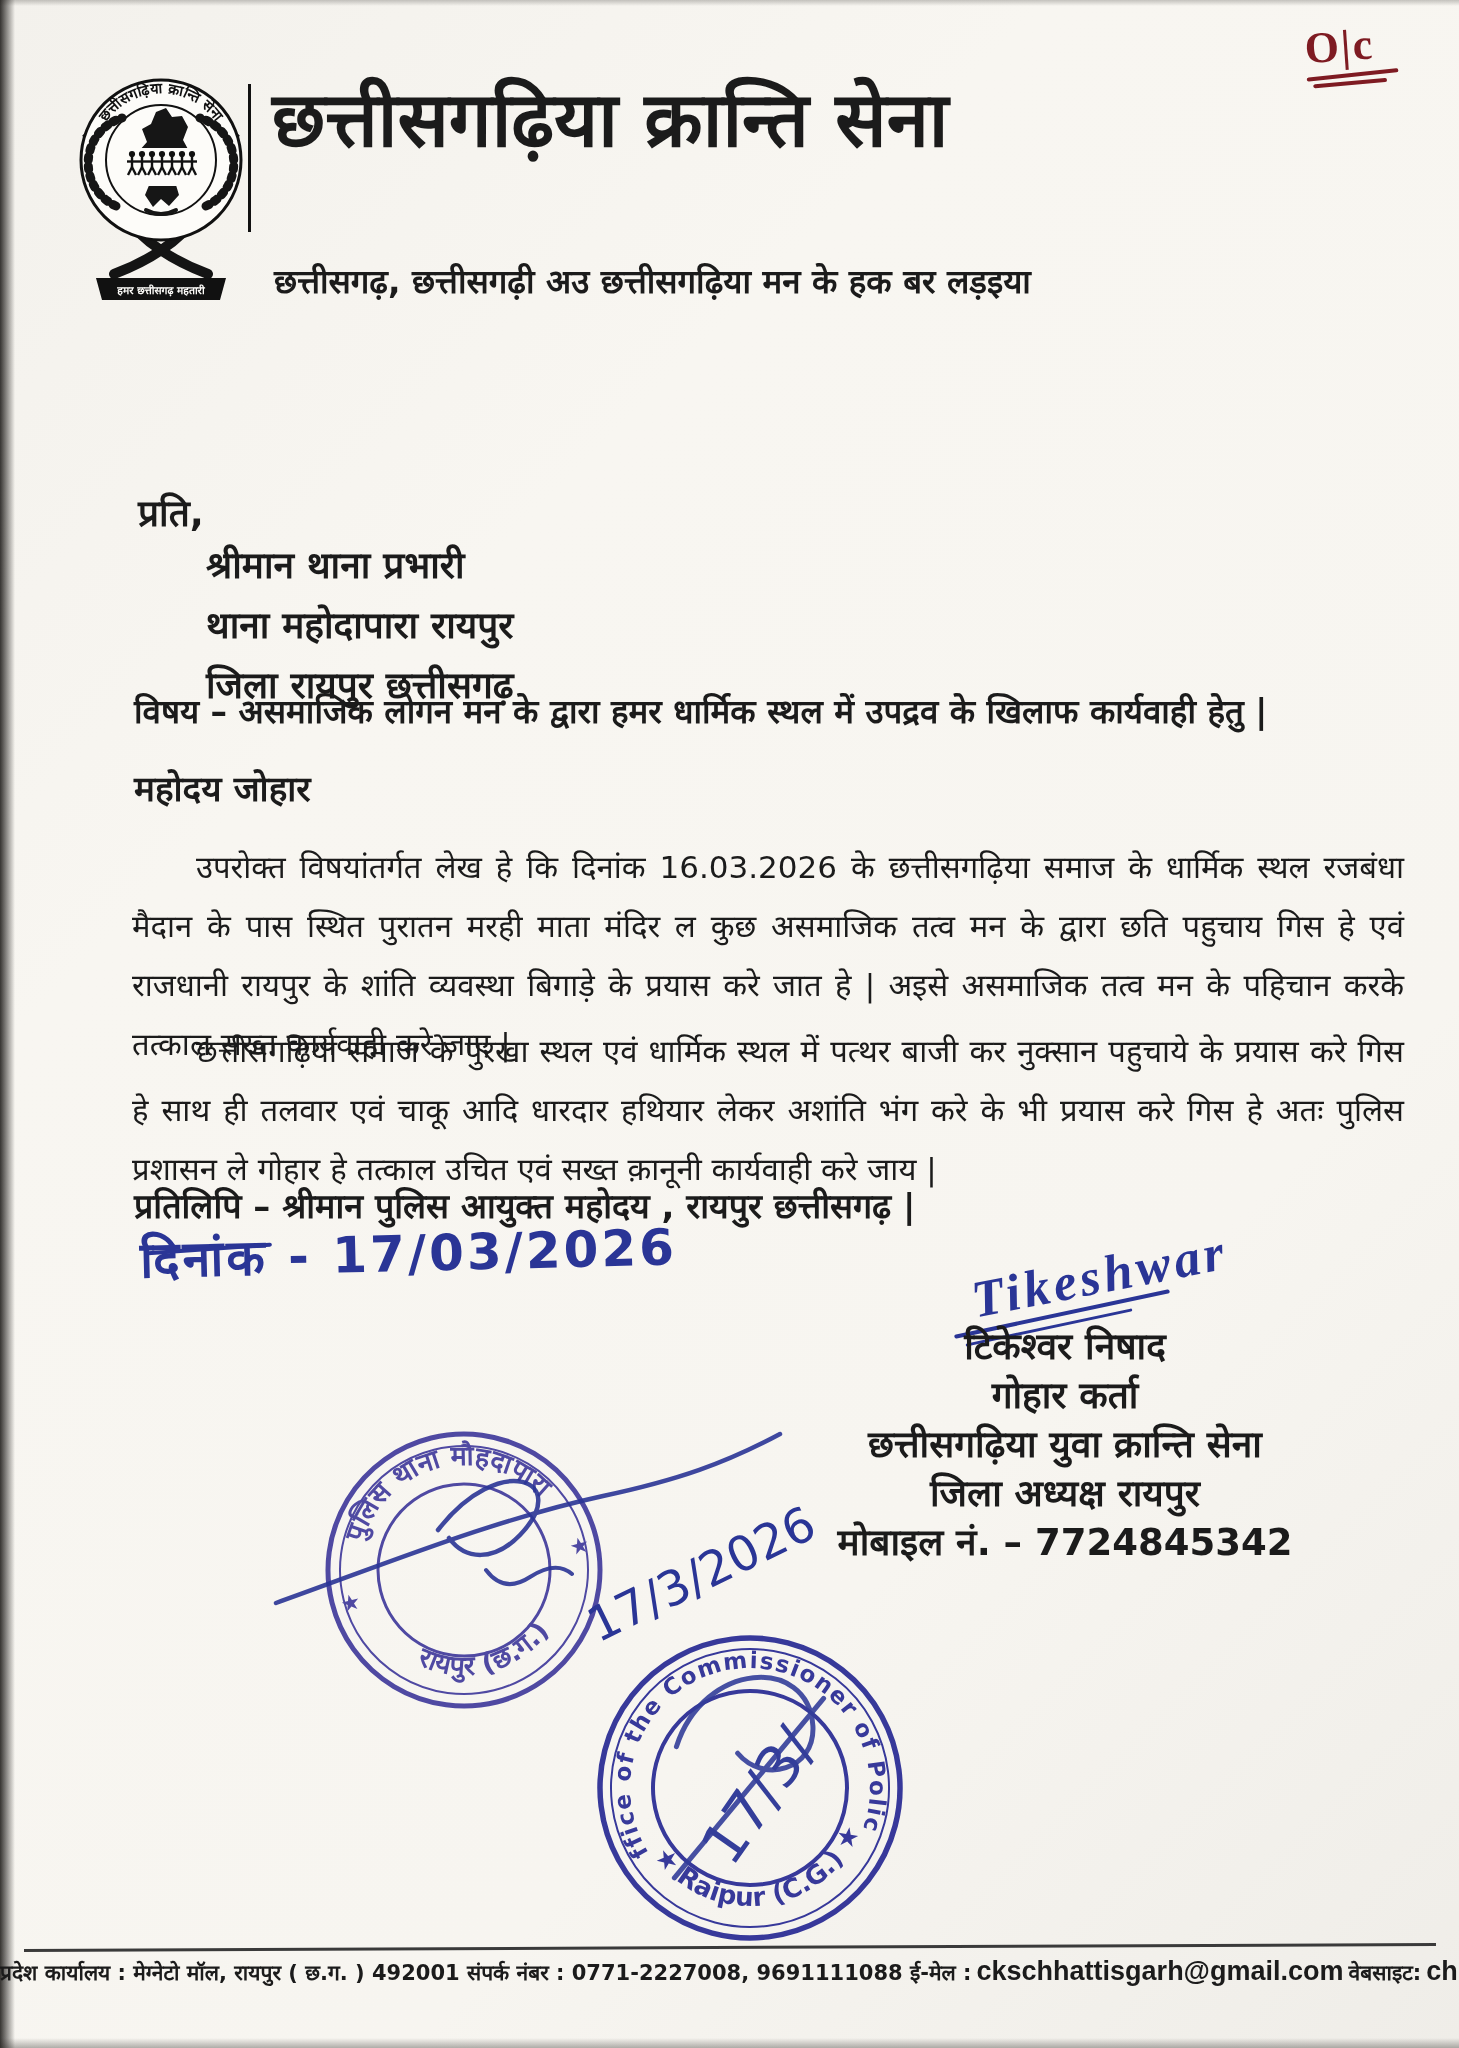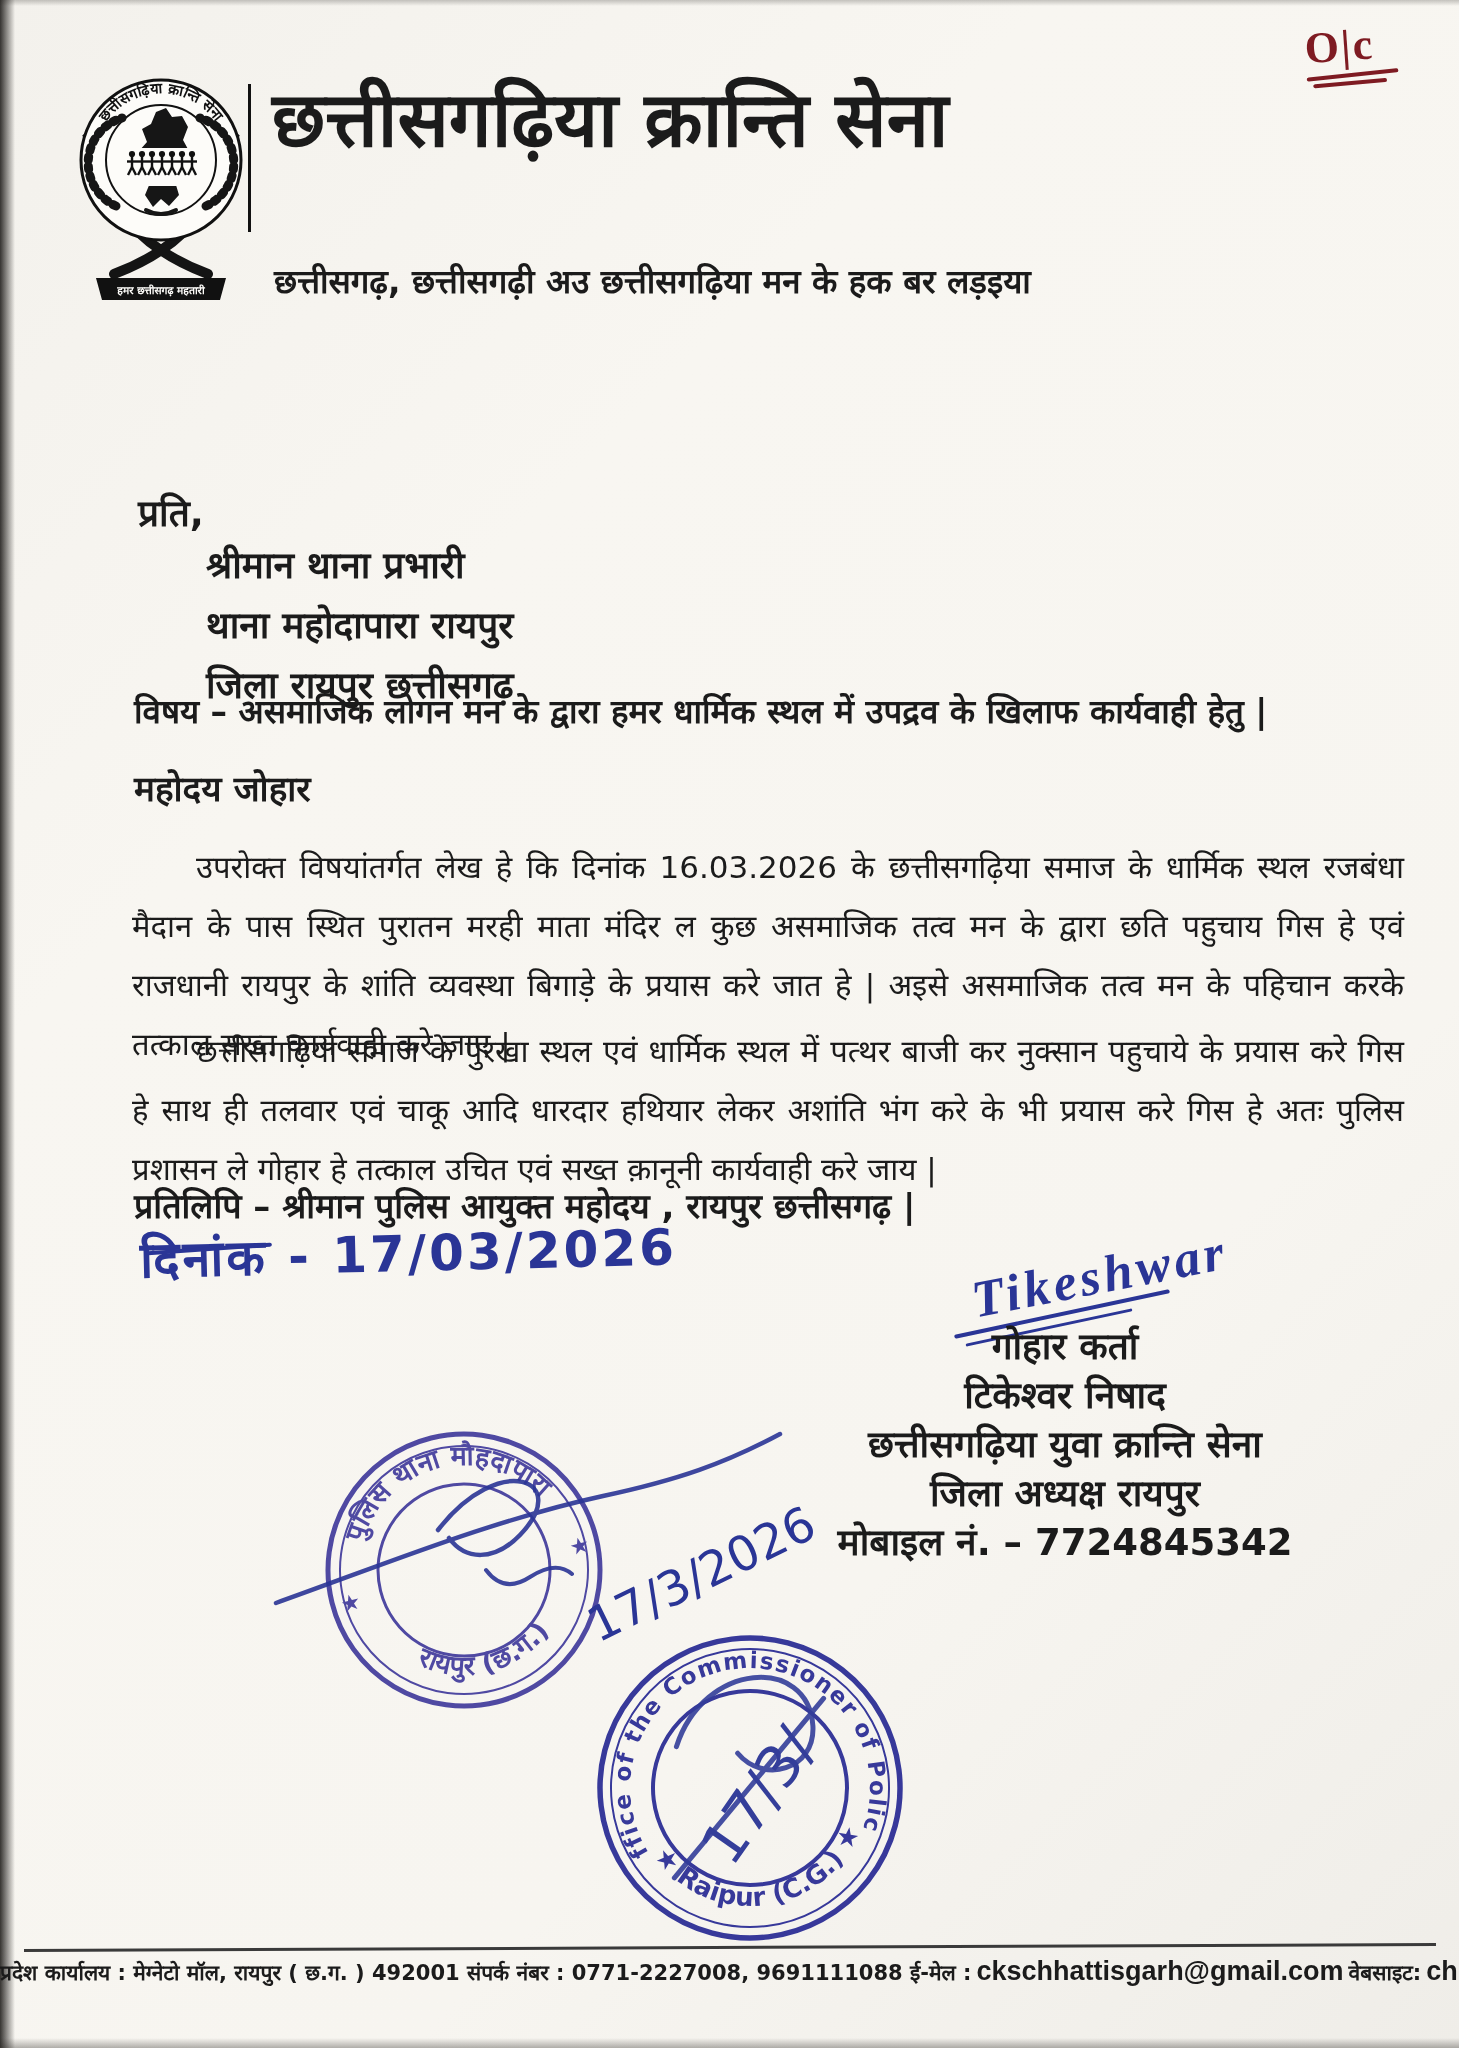--- a/index.html
+++ b/index.html
@@ -148,22 +148,22 @@
 
   <div class="copyline">प्रतिलिपि – श्रीमान पुलिस आयुक्त महोदय , रायपुर छत्तीसगढ़ |</div>
 
   <div class="hw-date hand">दिनांक - 17/03/2026</div>
   <div class="hw-date-strike"></div>
 
   <div class="sig-script hand">Tikeshwar</div>
   <div class="sig-u1"></div>
   <div class="sig-u2"></div>
   <div class="signblock">
+    <div>टिकेश्वर निषाद</div>
     <div>गोहार कर्ता</div>
-    <div>टिकेश्वर निषाद</div>
     <div>छत्तीसगढ़िया युवा क्रान्ति सेना</div>
     <div>जिला अध्यक्ष रायपुर</div>
     <div>मोबाइल नं. – 7724845342</div>
   </div>
 
   <svg class="stamp stamp1" width="336" height="300" viewBox="0 0 336 300">
     <defs>
       <path id="s1top" d="M 63 150 A 105 105 0 0 1 273 150"></path>
       <path id="s1bot" d="M 63 150 A 105 105 0 0 0 273 150"></path>
     </defs>

